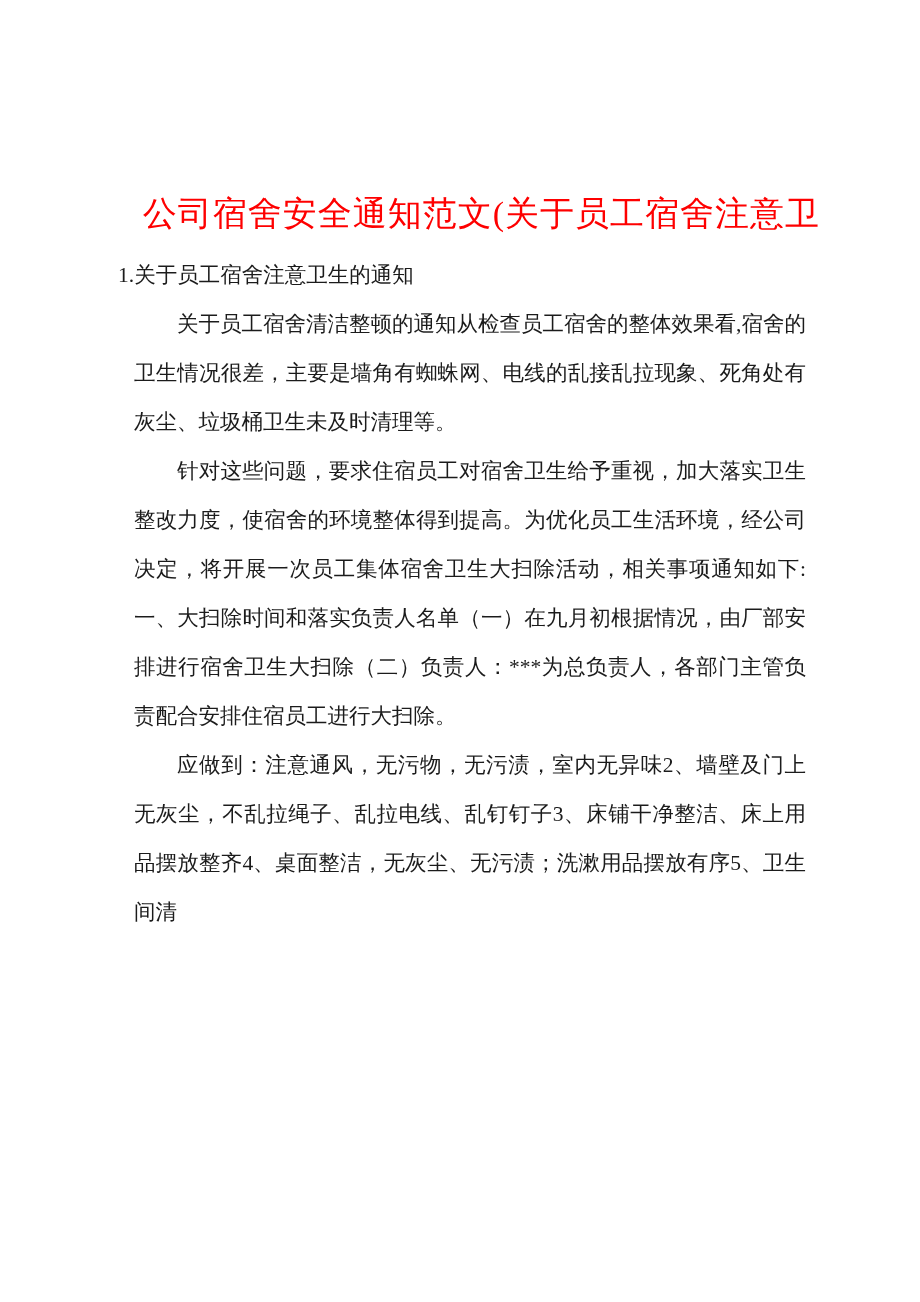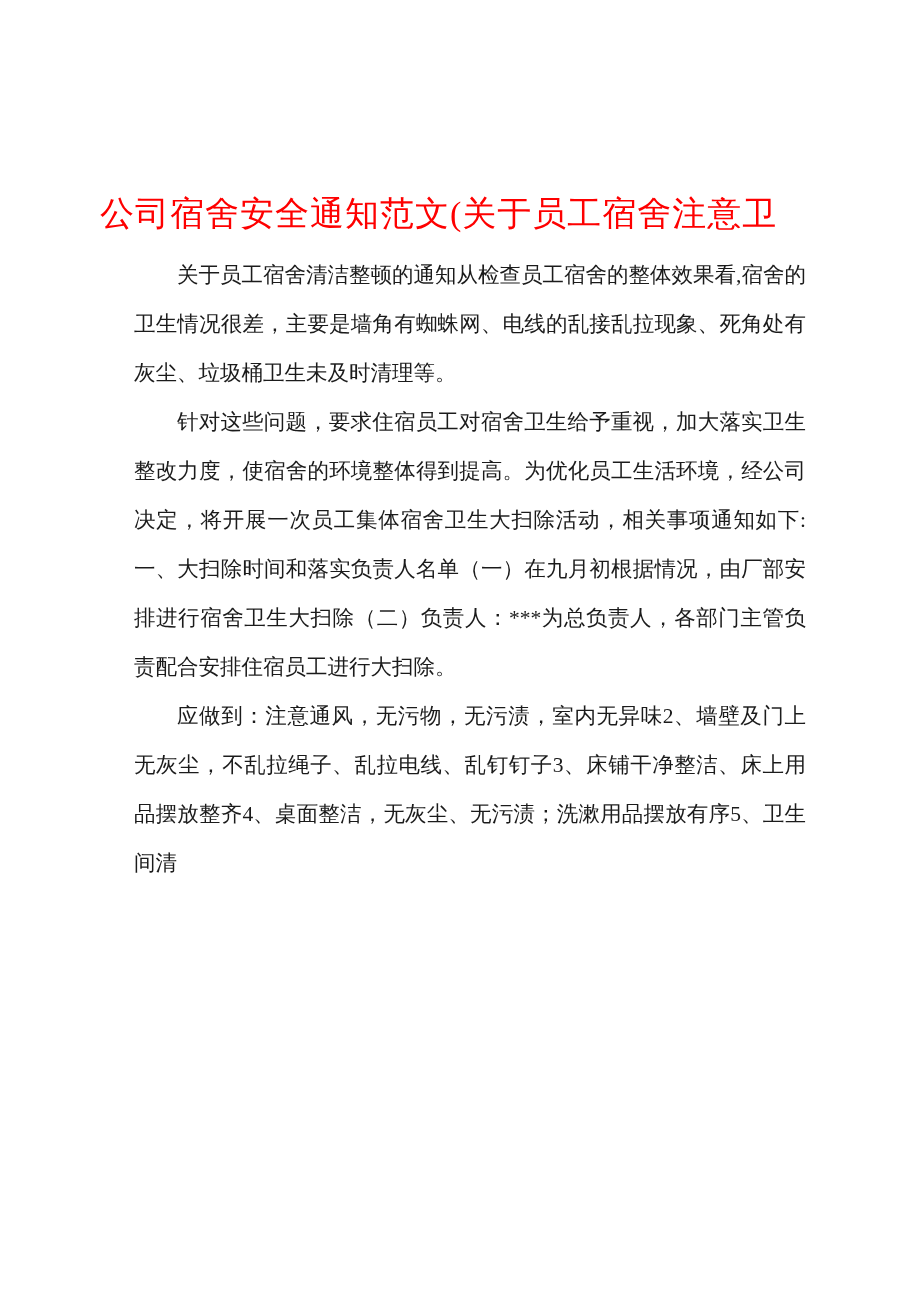--- a/index.html
+++ b/index.html
@@ -15,21 +15,21 @@
   }
   .doc-page {
     width: 920px;
     height: 1302px;
     background: #ffffff;
     box-sizing: border-box;
   }
   .title-block {
     margin: 180px auto 0 auto;
     width: 720px;
-    text-align: left;
+    text-align: right;
     font-size: 34px;
     line-height: 68px;
     font-weight: 400;
     color: #fe0000;
     letter-spacing: 1px;
   }
   .content {
     margin: 3px 114px 0 118px;
     width: 688px;
     font-size: 21.5px;
@@ -48,17 +48,18 @@
   }
 </style>
 </head>
 <body>
 
 <div class="doc-page">
   <div class="title-block" style="color: rgb(254, 0, 0);">
     <div>公司宿舍安全通知范文(关于员工宿舍注意卫</div>
   </div>
   <div class="content" style="color: rgb(27, 27, 27);">
+      <p class="">1.关于员工宿舍注意卫生的通知</p>
       <p class="indent">关于员工宿舍清洁整顿的通知从检查员工宿舍的整体效果看,宿舍的卫生情况很差，主要是墙角有蜘蛛网、电线的乱接乱拉现象、死角处有灰尘、垃圾桶卫生未及时清理等。</p>
       <p class="indent">针对这些问题，要求住宿员工对宿舍卫生给予重视，加大落实卫生整改力度，使宿舍的环境整体得到提高。为优化员工生活环境，经公司决定，将开展一次员工集体宿舍卫生大扫除活动，相关事项通知如下: 一、大扫除时间和落实负责人名单（一）在九月初根据情况，由厂部安排进行宿舍卫生大扫除（二）负责人：***为总负责人，各部门主管负责配合安排住宿员工进行大扫除。</p>
       <p class="indent">应做到：注意通风，无污物，无污渍，室内无异味2、墙壁及门上无灰尘，不乱拉绳子、乱拉电线、乱钉钉子3、床铺干净整洁、床上用品摆放整齐4、桌面整洁，无灰尘、无污渍；洗漱用品摆放有序5、卫生间清</p>
     </div>
 </div>
 
 </body></html>

